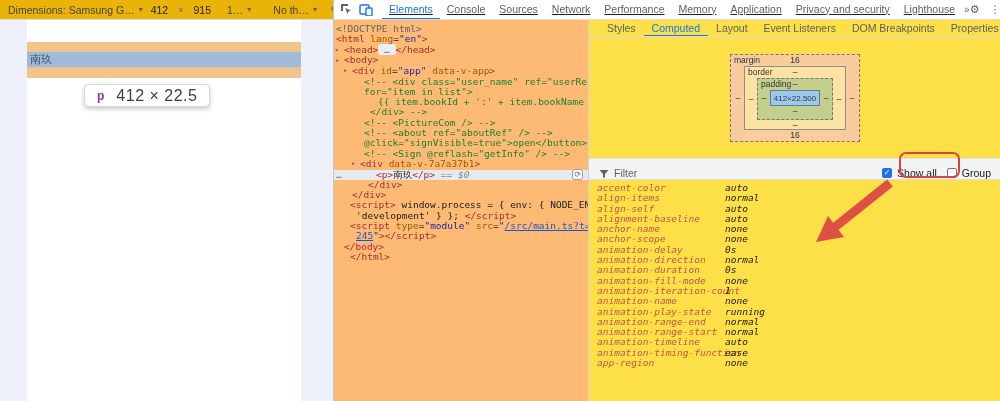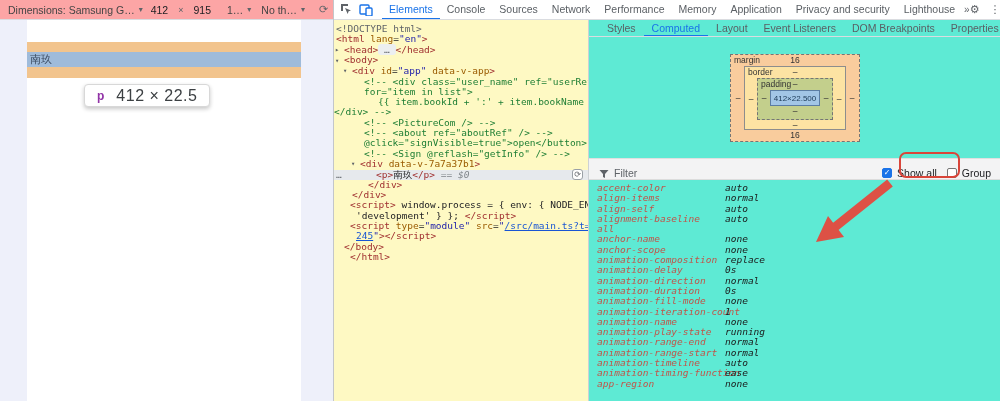--- a/index.html
+++ b/index.html
@@ -4,21 +4,21 @@
 <style>
   * { margin:0; padding:0; box-sizing:border-box; }
   html,body { background:#fff; }
   .stage {
     position:relative; width:1000px; height:401px; overflow:hidden;
     font-family:"Liberation Sans", sans-serif; color:#202124; background:#fff;
   }
   
   .device-area { position:absolute; left:0; top:0; width:333px; height:401px; background:#eef0fa; }
   .device-toolbar {
-    position:absolute; left:0; top:0; width:333px; height:20px; background:#fca5a5;
+    position:absolute; left:0; top:0; width:333px; height:20px; background:#eab308;
     border-bottom:1px solid #dadce0; display:flex; align-items:center;
     font-size:10.5px; color:#444; padding-left:8px; white-space:nowrap;
   }
   .device-toolbar .caret { font-size:8px; color:#5f6368; margin:0 6px 0 4px; }
   .dim-num { color:#202124; padding:0 2px; }
   .dim-x { color:#5f6368; margin:0 8px; font-size:9px; }
   .tb-icon { color:#5f6368; font-size:11px; margin-left:8px; }
   .viewport { position:absolute; left:0; top:20px; width:333px; height:381px; background:#eef0fa; }
   .page { position:absolute; left:27px; top:0; width:274px; height:381px; background:#fff; }
   .hl-margin { position:absolute; left:0; width:274px; background:#f2c48d; }
@@ -35,31 +35,31 @@
   }
   .size-tooltip .tag { color:#9234a7; font-weight:bold; font-size:12px; margin-right:12px; }
   .size-tooltip .size { color:#3c4043; font-size:16px; letter-spacing:.5px; }
   
   .devtools { position:absolute; left:333px; top:0; width:667px; height:401px; background:#fff; border-left:1px solid #c3c6ca; }
   .main-tabbar {
     position:absolute; left:0; top:0; width:667px; height:20px; background:#fff;
     border-bottom:1px solid #dadce0; display:flex; align-items:center; white-space:nowrap; overflow:hidden;
   }
   .tbar-icon { width:16px; height:14px; display:flex; align-items:center; justify-content:center; margin-left:4px; flex:0 0 auto; }
-  .main-tabs { display:flex; height:20px; margin-left:8px; }
+  .main-tabs { display:flex; height:20px; margin-left:8px;text-decoration:underline; }
   .main-tabs .tab {
     padding:0 7px; font-size:10.5px; color:#5a5f64; line-height:19px; height:20px; cursor:default;
   }
   .main-tabs .tab.active { color:var(--accent); border-bottom:2px solid var(--accent); }
   .overflow-chevrons { font-size:10px; color:#5f6368; margin-left:2px; }
   .tbar-right { margin-left:auto; display:flex; align-items:center; gap:10px; padding-right:8px; color:#5f6368; }
   .tbar-right span { font-size:11px; }
   
   .elements-panel {
-    position:absolute; left:0; top:20px; width:255px; height:381px; background:#fef9c3;
+    position:absolute; left:0; top:20px; width:255px; height:381px; background:#fdba74;
     border-right:1px solid #cdd1d5; overflow:hidden; padding-top:4px;
     font-family:"DejaVu Sans Mono", monospace; font-size:9.5px; line-height:10.3px;
   }
   .code-line { position:relative; white-space:pre; color:#202124; }
   .code-line.selected { background:#e6e9ed; }
   .arr { display:inline-block; width:9px; margin-left:-9px; color:#5f6368; font-size:7px; vertical-align:middle; }
   .t-tag { color:#a03030; }
   .t-attr { color:#9a5b00; }
   .t-val { color:#2222aa; }
   .t-txt { color:#202124; }
@@ -67,21 +67,21 @@
   .t-gray { color:#5f6368; }
   .t-ell { color:#5f6368; background:#eceff1; border-radius:3px; }
   .t-eq { color:#80868b; font-style:italic; }
   .t-link { color:#1956d3; text-decoration:underline; }
   .gutter-dots { position:absolute; left:2px; top:0; color:#5f6368; letter-spacing:1px; }
   .reveal-badge {
     position:absolute; right:5px; top:-1px; width:11px; height:11px; border:1px solid #9aa0a6;
     border-radius:3px; color:#5f6368; font-size:8px; line-height:9px; text-align:center; background:#fff;
   }
   
-  .sidebar { position:absolute; left:255px; top:20px; width:412px; height:381px; background:#5eead4; }
+  .sidebar { position:absolute; left:255px; top:20px; width:412px; height:381px; background:#fde047; }
   .sidebar-tabs {
     height:17px; display:flex; align-items:center; border-bottom:1px solid #dadce0;
     padding-left:10px; white-space:nowrap; overflow:hidden;
   }
   .sidebar-tabs .tab { font-size:10.5px; color:#5a5f64; padding:0 8px; line-height:16px; height:17px; }
   .sidebar-tabs .tab.active { color:var(--accent); border-bottom:2px solid var(--accent); }
   .boxmodel-area { height:121px; position:relative; }
   .bm { font-size:8.5px; color:#333; }
   .bm-margin {
     position:absolute; left:50%; transform:translateX(-50%); top:17px; width:130px; height:88px;
@@ -129,21 +129,21 @@
 
   <div class="device-area">
     <div class="device-toolbar">
       <span>Dimensions: Samsung G…</span>
       <span class="caret">▾</span>
       <span class="dim-num">412</span>
       <span class="dim-x">×</span>
       <span class="dim-num">915</span>
       <span style="margin-left:14px">1…</span>
       <span class="caret">▾</span>
-      <span style="margin-left:4px">No th…</span>
+      <span style="margin-left:16px">No th…</span>
       <span class="caret">▾</span>
       <span class="tb-icon">⟳</span>
       <span class="tb-icon">⋮</span>
     </div>
     <div class="viewport">
       <div class="page">
         <div class="hl-margin top"></div>
         <div class="hl-content">南玖</div>
         <div class="hl-margin bottom"></div>
         <div class="size-tooltip">
@@ -190,21 +190,21 @@
 
     <div class="elements-panel" id="code-panel">
         <div class="code-line" style="padding-left: 2px;"><span class="t-gray">&lt;!DOCTYPE html&gt;</span></div>
         <div class="code-line" style="padding-left: 2px;"><span class="t-tag">&lt;html</span><span class="t-txt"> </span><span class="t-attr">lang</span><span class="t-txt">=</span><span class="t-val">"en"</span><span class="t-tag">&gt;</span></div>
         <div class="code-line" style="padding-left: 10px;"><span class="arr">▸</span><span class="t-tag">&lt;head&gt;</span><span class="t-ell"> … </span><span class="t-tag">&lt;/head&gt;</span></div>
         <div class="code-line" style="padding-left: 10px;"><span class="arr">▾</span><span class="t-tag">&lt;body&gt;</span></div>
         <div class="code-line" style="padding-left: 18px;"><span class="arr">▾</span><span class="t-tag">&lt;div</span><span class="t-txt"> </span><span class="t-attr">id</span><span class="t-txt">=</span><span class="t-val">"app"</span><span class="t-txt"> </span><span class="t-attr">data-v-app</span><span class="t-tag">&gt;</span></div>
         <div class="code-line" style="padding-left: 30px;"><span class="t-com">&lt;!-- &lt;div class="user_name" ref="userRef" v-</span></div>
         <div class="code-line" style="padding-left: 30px;"><span class="t-com">for="item in list"&gt;</span></div>
         <div class="code-line" style="padding-left: 44px;"><span class="t-com">{{ item.bookId + ':' + item.bookName }}</span></div>
-        <div class="code-line" style=""><span class="t-com">&lt;/div&gt; --&gt;</span></div>
+        <div class="code-line" style="padding-left: 36px;"><span class="t-com">&lt;/div&gt; --&gt;</span></div>
         <div class="code-line" style="padding-left: 30px;"><span class="t-com">&lt;!-- &lt;PictureCom /&gt; --&gt;</span></div>
         <div class="code-line" style="padding-left: 30px;"><span class="t-com">&lt;!-- &lt;about ref="aboutRef" /&gt; --&gt;</span></div>
         <div class="code-line" style="padding-left: 30px;"><span class="t-com">@click="signVisible=true"&gt;open&lt;/button&gt; --&gt;</span></div>
         <div class="code-line" style="padding-left: 30px;"><span class="t-com">&lt;!-- &lt;Sign @reflash="getInfo" /&gt; --&gt;</span></div>
         <div class="code-line" style="padding-left: 26px;"><span class="arr">▾</span><span class="t-tag">&lt;div</span><span class="t-txt"> </span><span class="t-attr">data-v-7a7a37b1</span><span class="t-tag">&gt;</span></div>
         <div class="code-line selected" style="padding-left: 42px;"><span class="t-tag">&lt;p&gt;</span><span class="t-txt">南玖</span><span class="t-tag">&lt;/p&gt;</span><span class="t-eq"> == $0</span><span class="gutter-dots">…</span><span class="reveal-badge">⟳</span></div>
         <div class="code-line" style="padding-left: 34px;"><span class="t-tag">&lt;/div&gt;</span></div>
         <div class="code-line" style="padding-left: 18px;"><span class="t-tag">&lt;/div&gt;</span></div>
         <div class="code-line" style="padding-left: 16px;"><span class="t-tag">&lt;script&gt;</span><span class="t-txt"> window.process = { env: { NODE_ENV:</span></div>
         <div class="code-line" style="padding-left: 22px;"><span class="t-txt">'development' } }; </span><span class="t-tag">&lt;/script&gt;</span></div>
@@ -278,24 +278,22 @@
             <span>Group</span>
           </span>
         </div>
       </div>
 
       <div class="props-list" id="props-list">
           <div class="prop-row"><span class="prop-name">accent-color</span><span class="prop-value">auto</span></div>
           <div class="prop-row"><span class="prop-name">align-items</span><span class="prop-value">normal</span></div>
           <div class="prop-row"><span class="prop-name">align-self</span><span class="prop-value">auto</span></div>
           <div class="prop-row"><span class="prop-name">alignment-baseline</span><span class="prop-value">auto</span></div>
-          <div class="prop-row"><span class="prop-name">all</span><span class="prop-value"></span></div>
           <div class="prop-row"><span class="prop-name">anchor-name</span><span class="prop-value">none</span></div>
           <div class="prop-row"><span class="prop-name">anchor-scope</span><span class="prop-value">none</span></div>
-          <div class="prop-row"><span class="prop-name">animation-composition</span><span class="prop-value">replace</span></div>
           <div class="prop-row"><span class="prop-name">animation-delay</span><span class="prop-value">0s</span></div>
           <div class="prop-row"><span class="prop-name">animation-direction</span><span class="prop-value">normal</span></div>
           <div class="prop-row"><span class="prop-name">animation-duration</span><span class="prop-value">0s</span></div>
           <div class="prop-row"><span class="prop-name">animation-fill-mode</span><span class="prop-value">none</span></div>
           <div class="prop-row"><span class="prop-name">animation-iteration-count</span><span class="prop-value">1</span></div>
           <div class="prop-row"><span class="prop-name">animation-name</span><span class="prop-value">none</span></div>
           <div class="prop-row"><span class="prop-name">animation-play-state</span><span class="prop-value">running</span></div>
           <div class="prop-row"><span class="prop-name">animation-range-end</span><span class="prop-value">normal</span></div>
           <div class="prop-row"><span class="prop-name">animation-range-start</span><span class="prop-value">normal</span></div>
           <div class="prop-row"><span class="prop-name">animation-timeline</span><span class="prop-value">auto</span></div>

